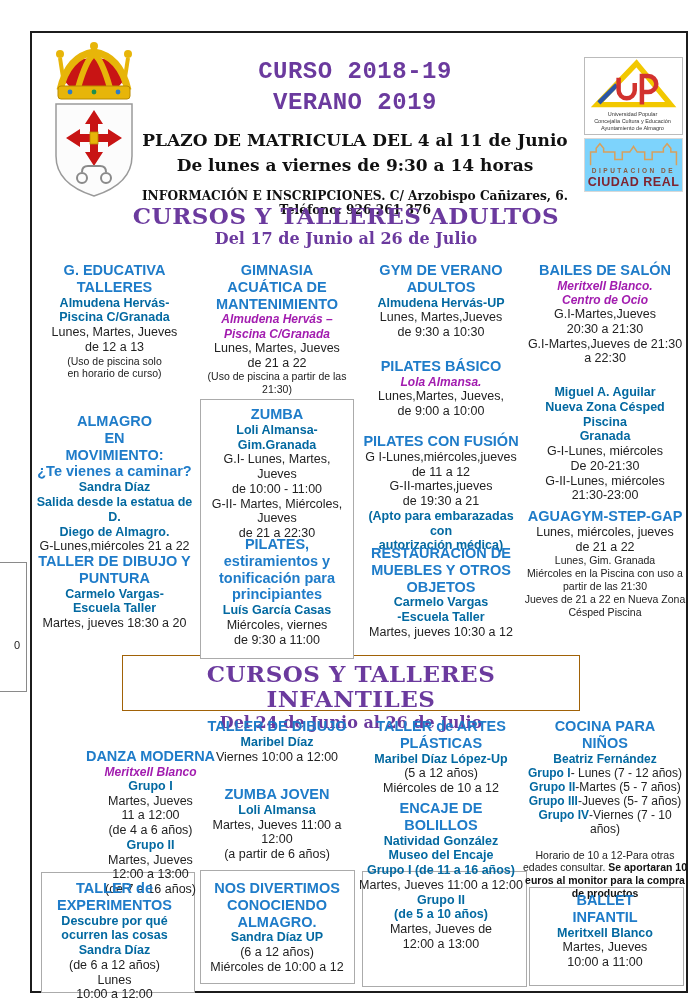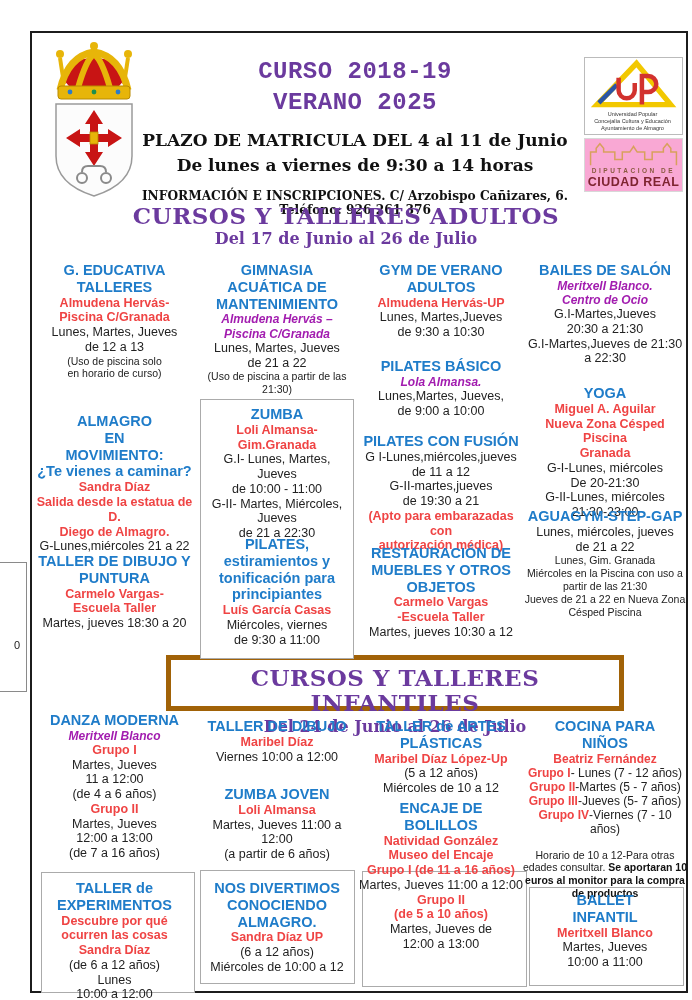--- a/index.html
+++ b/index.html
@@ -21,36 +21,36 @@
               font-family:Liberation Mono, monospace;font-weight:700;font-size:24px;line-height:1.3;
               color:var(--purple);letter-spacing:.5px;}
   .plazo{position:absolute;left:140px;top:128px;width:430px;text-align:center;
          font-family:"DejaVu Serif",serif;font-weight:700;font-size:17px;line-height:1.45;color:#111;}
   .info-line{position:absolute;left:130px;top:189px;width:450px;text-align:center;
              font-family:"DejaVu Serif",serif;font-weight:700;font-size:12.2px;color:#111;}
   .section-head{position:absolute;text-align:center;color:var(--purple);font-family:"DejaVu Serif",serif;}
   .section-head .st{font-weight:700;font-size:23px;letter-spacing:.5px;line-height:1.1;}
   .section-head .ss{font-weight:700;font-size:16px;line-height:1.4;}
   #adults-head{left:100px;top:203px;width:492px;}
-  #kids-head{left:122px;top:655px;width:458px;height:56px;border:5px solid #a16207;padding-top:5px;box-sizing:border-box;background:#fff;margin-left:44px;}
+  #kids-head{left:122px;top:655px;width:458px;height:56px;border:1px solid #a16207;padding-top:5px;box-sizing:border-box;background:#fff;}
   
   .up-box{position:absolute;left:584px;top:57px;width:97px;height:76px;border:1px solid #bbb;background:#fff;}
   .up-caption{position:absolute;left:1px;top:53px;width:93px;text-align:center;font-size:5.5px;line-height:1.25;color:#333;}
-  .dip-box{position:absolute;left:584px;top:138px;width:97px;height:52px;border:1px solid #d8d8d8;background:#f9a8d4;}
+  .dip-box{position:absolute;left:584px;top:138px;width:97px;height:52px;border:1px solid #d8d8d8;background:#7dd3fc;}
   .dip-l1{position:absolute;left:0;top:28px;width:97px;text-align:center;font-size:6.5px;letter-spacing:2.5px;
           color:#8a5a40;font-weight:700;}
   .dip-l2{position:absolute;left:0;top:36px;width:97px;text-align:center;font-size:12.5px;letter-spacing:.5px;
           color:var(--maroon);font-weight:700;}
   
   .layer{position:absolute;left:0;top:0;width:692px;height:1000px;}
   .course-box{position:absolute;border:1px solid #ababab;background:#fff;}
   .entry{position:absolute;text-align:center;}
   .line{white-space:normal;}
   .l-title{color:var(--blue);font-weight:700;font-size:14.5px;line-height:1.16;}
-  .l-b{font-weight:700;font-size:12.5px;line-height:1.18;color:#ef4444;}
+  .l-b{font-weight:700;font-size:12.5px;line-height:1.18;color:#0369a1;}
   .l-bi{font-weight:700;font-style:italic;font-size:12px;line-height:1.18;color:#a21caf;}
   .l-n{font-size:12.5px;line-height:1.18;color:#222;}
   .l-sm{font-size:10.5px;line-height:1.22;color:#222;}
   .l-smb{font-size:10.5px;font-weight:700;line-height:1.22;color:#111;}
   .compact .l-n,.compact .l-b{font-size:12px;}
   
   .left-cut{position:absolute;left:-32px;top:562px;width:57px;height:128px;border:1px solid #8a8a8a;background:#fff;}
   .left-cut span{position:absolute;right:6px;top:76px;font-size:11px;color:#222;}
 </style>
 </head>
@@ -87,21 +87,21 @@
         <rect x="42" y="94" width="8" height="12" fill="#E7B509" stroke="#B98A00" stroke-width="0.8"></rect>
         <circle cx="34" cy="140" r="5" fill="none" stroke="#8a8a8a" stroke-width="2"></circle>
         <circle cx="58" cy="140" r="5" fill="none" stroke="#8a8a8a" stroke-width="2"></circle>
         <path d="M34 134 q0 -6 6 -6 h12 q6 0 6 6" fill="none" stroke="#8a8a8a" stroke-width="2"></path>
       </g>
     </svg>
   </div>
 
   <div class="main-title">
     <div>CURSO 2018-19</div>
-    <div>VERANO 2025</div>
+    <div>VERANO 2019</div>
   </div>
   <div class="plazo">
     <div>PLAZO DE MATRICULA DEL 4 al 11 de Junio</div>
     <div>De lunes a viernes de 9:30 a 14 horas</div>
   </div>
   <div class="info-line">INFORMACIÓN E INSCRIPCIONES. C/ Arzobispo Cañizares, 6. Teléfono: 926 261 376</div>
 
   <div class="up-box">
     <svg width="95" height="52" viewBox="0 0 95 58">
       <path d="M52 6 L90 52 L8 52 Z" fill="none" stroke="#F2C800" stroke-width="6"></path>
@@ -226,21 +226,20 @@
       <div class="entry" style="left: 522px; top: 262px; width: 166px;">
         <div class="line l-title">BAILES DE SALÓN</div>
         <div class="line l-bi">Meritxell Blanco.</div>
         <div class="line l-bi">Centro de Ocio</div>
         <div class="line l-n">G.I-Martes,Jueves</div>
         <div class="line l-n">20:30  a 21:30</div>
         <div class="line l-n">G.I-Martes,Jueves de 21:30</div>
         <div class="line l-n">a 22:30</div>
       </div>
       <div class="entry" style="left: 522px; top: 385px; width: 166px;">
-        <div class="line l-title">YOGA</div>
         <div class="line l-b">Miguel A. Aguilar</div>
         <div class="line l-b">Nueva Zona Césped Piscina</div>
         <div class="line l-b">Granada</div>
         <div class="line l-n">G-I-Lunes, miércoles</div>
         <div class="line l-n">De 20-21:30</div>
         <div class="line l-n">G-II-Lunes, miércoles</div>
         <div class="line l-n">21:30-23:00</div>
       </div>
       <div class="entry" style="left: 522px; top: 508px; width: 166px;">
         <div class="line l-title">AGUAGYM-STEP-GAP</div>
@@ -251,21 +250,21 @@
         <div class="line l-sm">partir de las 21:30</div>
         <div class="line l-sm">Jueves de 21 a 22 en Nueva Zona</div>
         <div class="line l-sm">Césped Piscina</div>
       </div>
     </div>
   <div class="layer" id="kids-layer">
       <div class="course-box" style="left: 41px; top: 872px; width: 152px; height: 119px;"></div>
       <div class="course-box" style="left: 200px; top: 870px; width: 153px; height: 112px;"></div>
       <div class="course-box" style="left: 362px; top: 871px; width: 163px; height: 114px;"></div>
       <div class="course-box" style="left: 529px; top: 887px; width: 153px; height: 97px;"></div>
-      <div class="entry" style="left: 33px; top: 712px; width: 163px;">
+      <div class="entry" style="left: 33px; top: 748px; width: 163px; padding-left: 36px;">
         <div class="line l-title">DANZA MODERNA</div>
         <div class="line l-bi">Meritxell Blanco</div>
         <div class="line l-b">Grupo I</div>
         <div class="line l-n">Martes, Jueves</div>
         <div class="line l-n">11 a 12:00</div>
         <div class="line l-n">(de 4 a 6 años)</div>
         <div class="line l-b">Grupo II</div>
         <div class="line l-n">Martes, Jueves</div>
         <div class="line l-n">12:00 a 13:00</div>
         <div class="line l-n">(de 7   a 16 años)</div>

